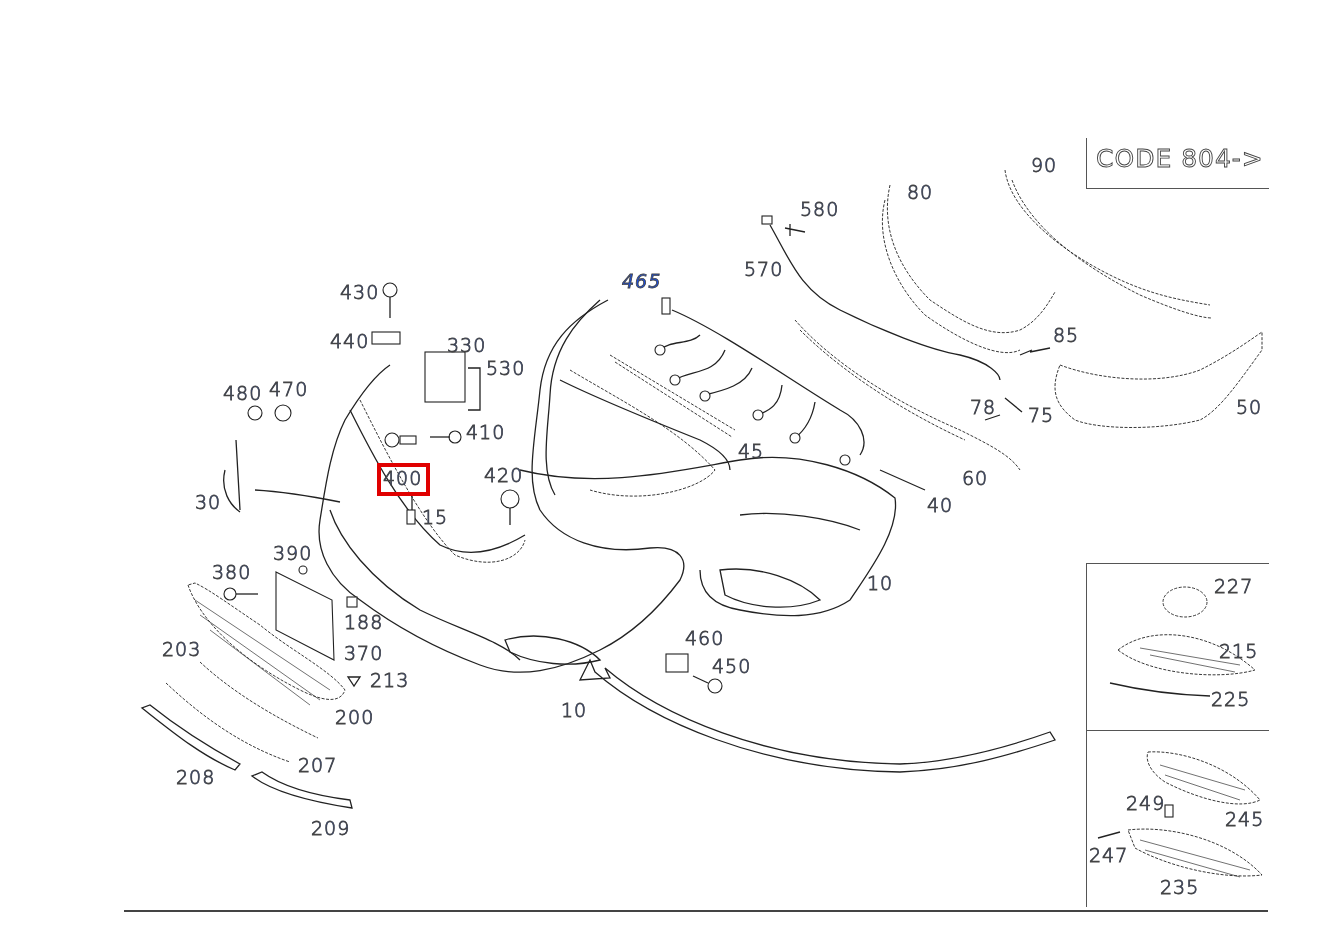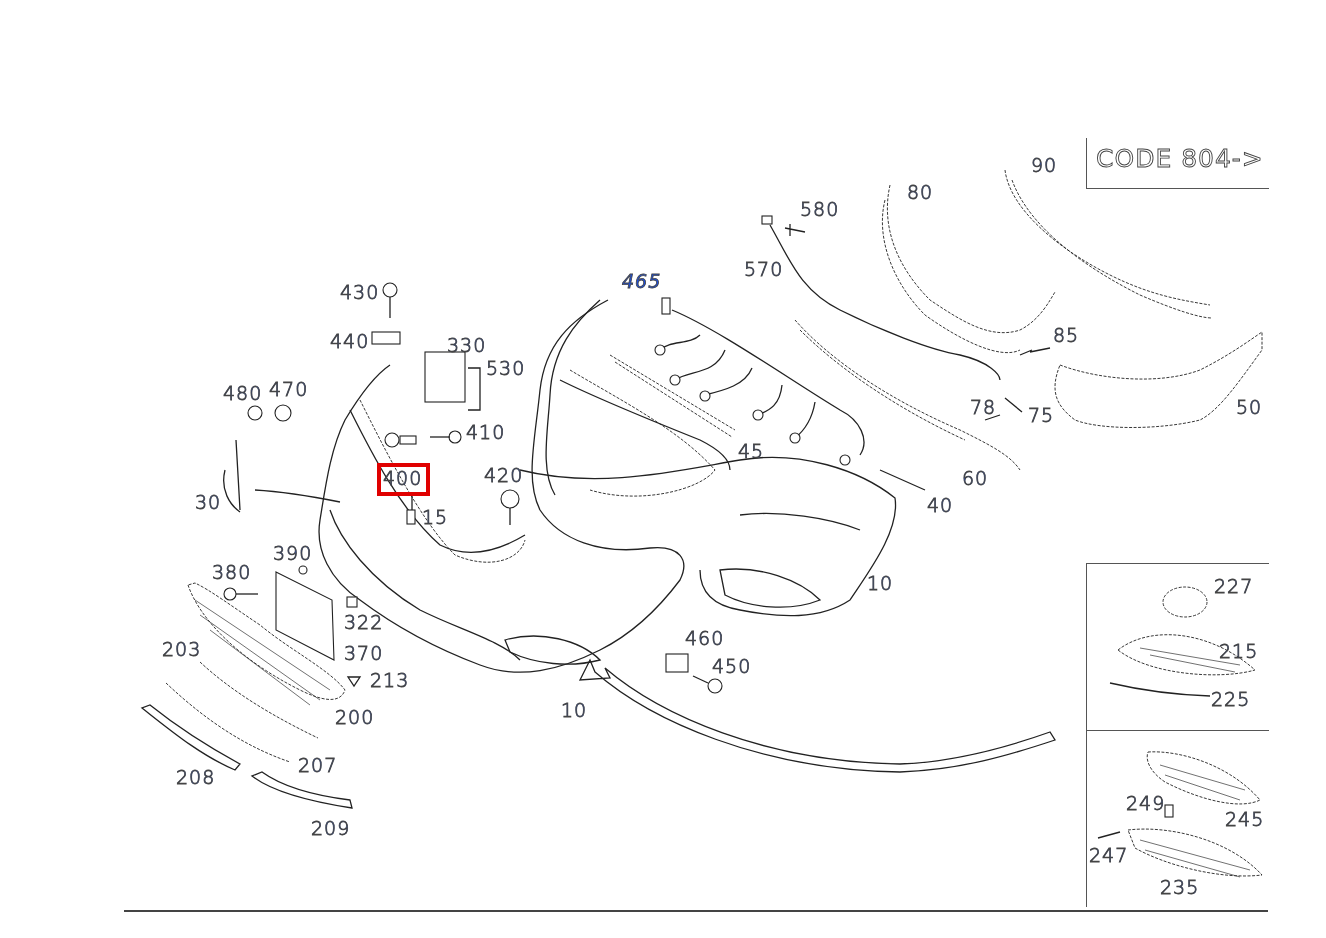--- a/index.html
+++ b/index.html
@@ -144,21 +144,21 @@
       <div class="lbl" style="left: 486px; top: 359px;">530</div>
       <div class="lbl" style="left: 223px; top: 384px;">480</div>
       <div class="lbl" style="left: 269px; top: 380px;">470</div>
       <div class="lbl" style="left: 466px; top: 423px;">410</div>
       <div class="lbl" style="left: 383px; top: 469px;">400</div>
       <div class="lbl" style="left: 422px; top: 508px;">15</div>
       <div class="lbl" style="left: 484px; top: 466px;">420</div>
       <div class="lbl" style="left: 195px; top: 493px;">30</div>
       <div class="lbl" style="left: 273px; top: 544px;">390</div>
       <div class="lbl" style="left: 212px; top: 563px;">380</div>
-      <div class="lbl" style="left: 344px; top: 613px;">322</div>
+      <div class="lbl" style="left: 344px; top: 613px;">188</div>
       <div class="lbl" style="left: 344px; top: 644px;">370</div>
       <div class="lbl" style="left: 370px; top: 671px;">213</div>
       <div class="lbl" style="left: 162px; top: 640px;">203</div>
       <div class="lbl" style="left: 335px; top: 708px;">200</div>
       <div class="lbl" style="left: 298px; top: 756px;">207</div>
       <div class="lbl" style="left: 176px; top: 768px;">208</div>
       <div class="lbl" style="left: 311px; top: 819px;">209</div>
       <div class="lbl" style="left: 622px; top: 272px; font-style: italic;">465</div>
       <div class="lbl" style="left: 800px; top: 200px;">580</div>
       <div class="lbl" style="left: 744px; top: 260px;">570</div>

